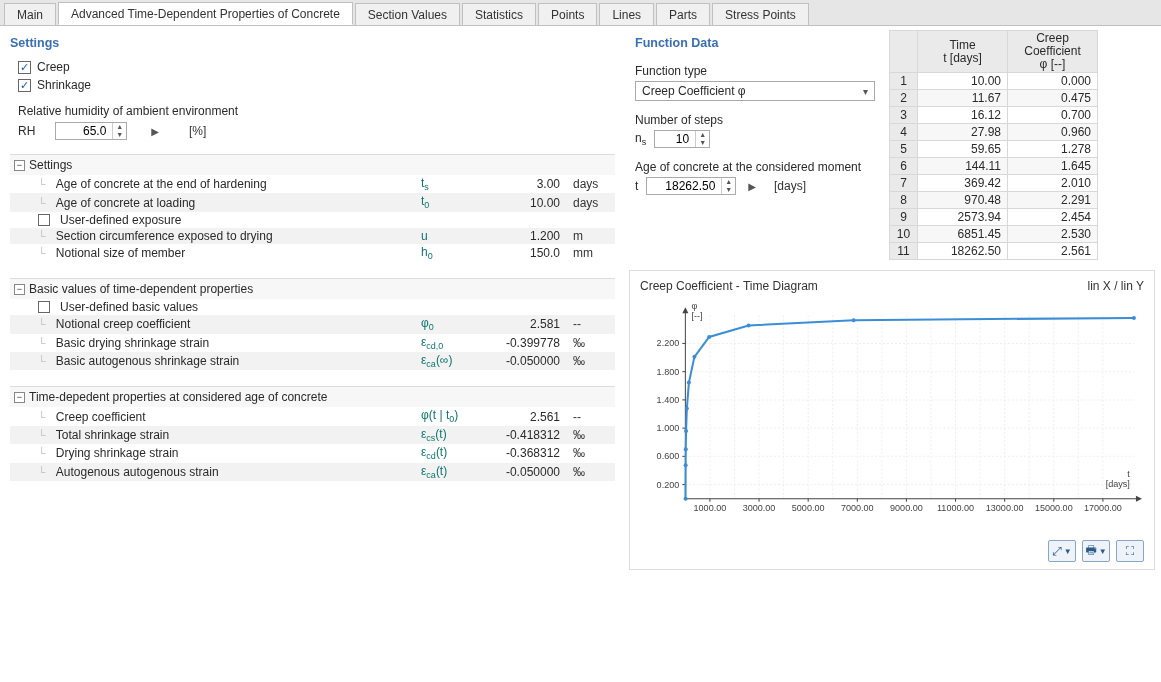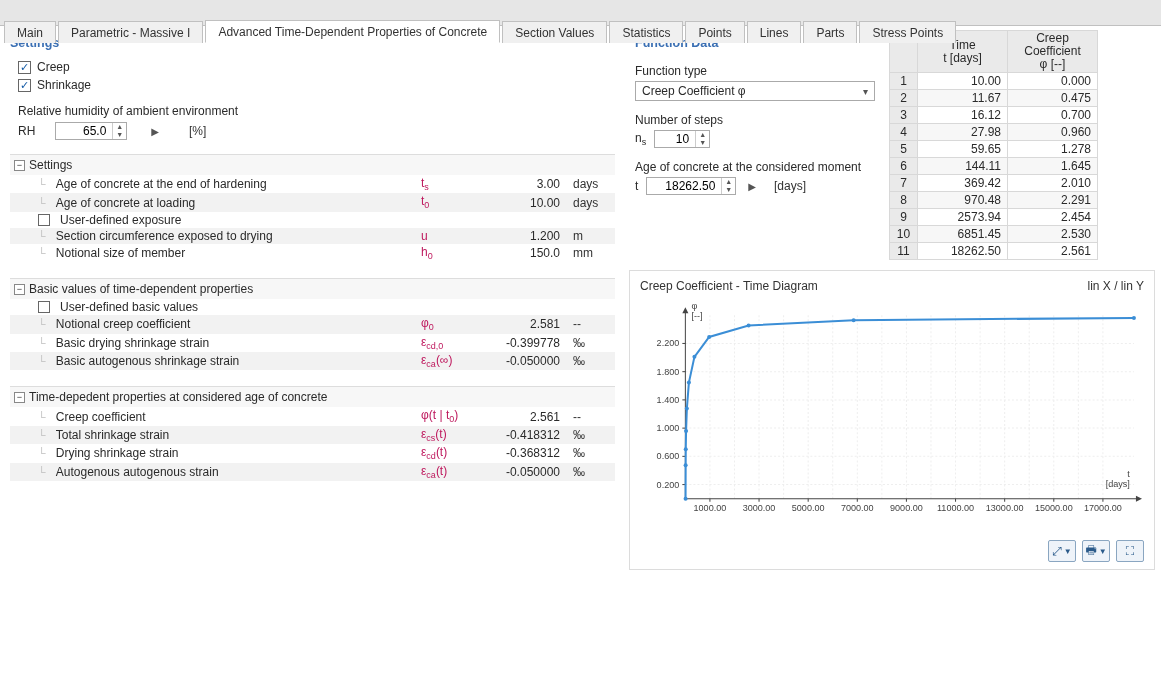--- a/index.html
+++ b/index.html
@@ -38,21 +38,21 @@
   .tab {
     padding:4px 12px 3px;
     border:1px solid var(--tab-border);
     border-bottom:none;
     background:var(--tab-inactive-bg);
     margin-right:2px;
     cursor:pointer;
     font-size:12px;
     color:#333;
     position:relative;
-    top:18px;
+    top:0;
   }
   .tab.active {
     background:var(--tab-active-bg);
     border-bottom:1px solid var(--tab-active-bg);
     font-weight:400;
   }
   
   .cols { display:flex; }
   .left { width:625px; padding:4px 10px 4px 10px;}
   .right { width:536px; padding:4px 6px 4px 4px;}
@@ -100,21 +100,21 @@
     width:11px;height:11px;border:1px solid #888; font-size:9px; line-height:9px;
     display:flex;align-items:center;justify-content:center; background:#fff;
   }
   .group-body { padding:0 0 2px 0;}
   .prow {
     display:flex; align-items:center;
     padding:1px 6px 1px 28px;
   }
   .prow.alt { background:var(--alt-zebra);}
   .plabel { flex:1; display:flex; align-items:center; gap:6px;text-align:right;}
-  .psym { width:60px; color:#be185d; }
+  .psym { width:60px; color:#0f766e; }
   .pval { width:92px; text-align:right; padding-right:13px;}
   .punit { width:36px; color:#333;}
   .tree-dash { color:#bfbfbf; margin-right:4px; font-size:11px;}
   .tree-dash::before{content:"└";}
 
   .small-chk {
     width:12px;height:12px;border:1px solid #666; display:inline-block; margin-right:4px;
   }
 
   
@@ -170,21 +170,20 @@
     border-radius:2px; color:#2a5a8a;
   }
   .tbtn .dd { font-size:8px; margin-left:2px;}
   sub{font-size:9px;}
 </style>
 </head>
 <body>
 
 <div class="tabs" id="tabstrip">
     <div class="tab">Main</div>
-    <div class="tab">Parametric - Massive I</div>
     <div class="tab active">Advanced Time-Dependent Properties of Concrete</div>
     <div class="tab">Section Values</div>
     <div class="tab">Statistics</div>
     <div class="tab">Points</div>
     <div class="tab">Lines</div>
     <div class="tab">Parts</div>
     <div class="tab">Stress Points</div>
   </div>
 
 <div class="cols">

